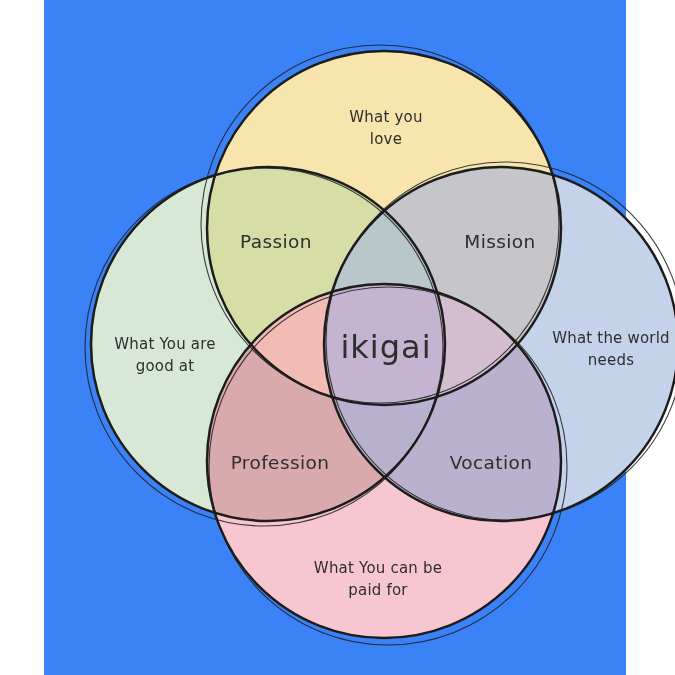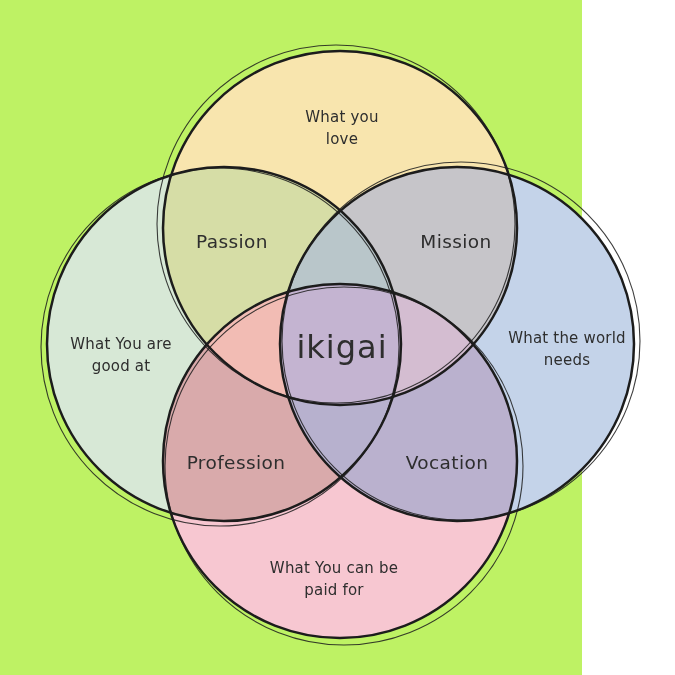--- a/index.html
+++ b/index.html
@@ -8,21 +8,22 @@
     background: #ffffff;
     width: 675px;
     height: 675px;
     overflow: hidden;
     font-family: "DejaVu Sans", sans-serif;
   }
   .stage {
     position: relative;
     width: 582px;
     height: 675px;
-    background: #bef264;
+    background: #3b82f6;
+    margin-left: 44px;
   }
   svg { display: block; }
   .outer-label {
     font-size: 15px;
     letter-spacing: 0.2px;
   }
   .zone-label {
     font-size: 18.5px;
     letter-spacing: 0.4px;
   }

